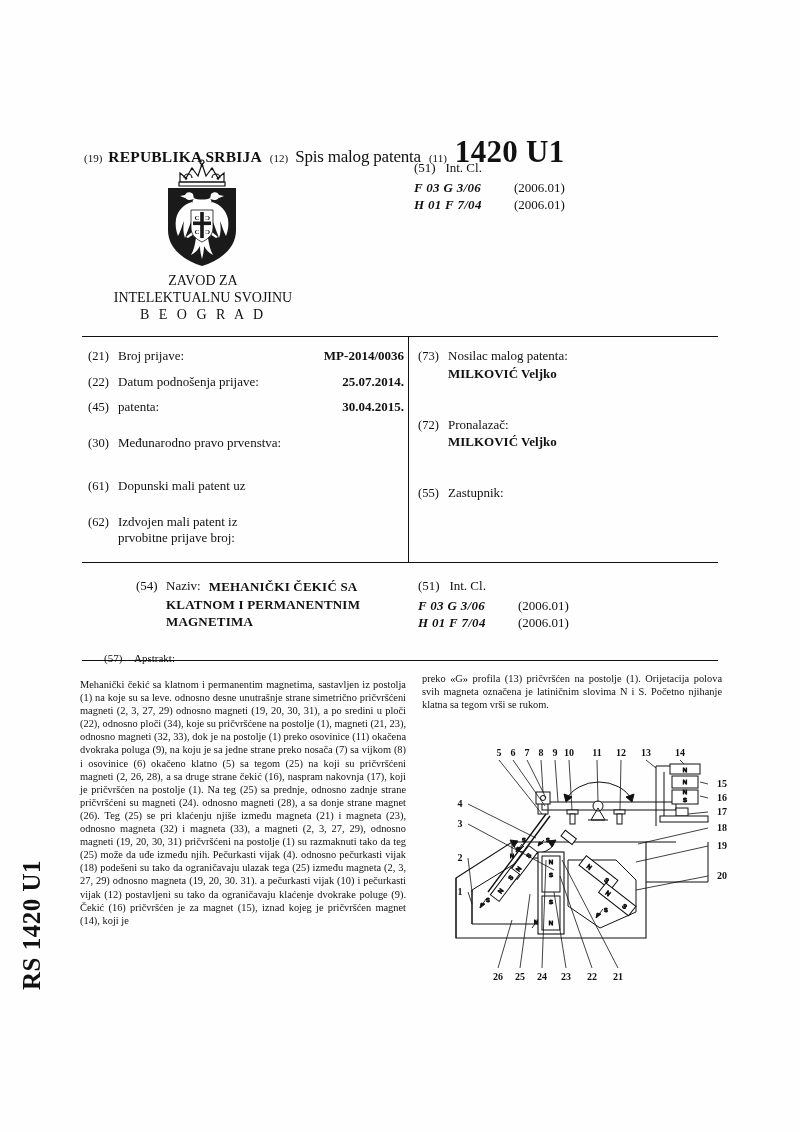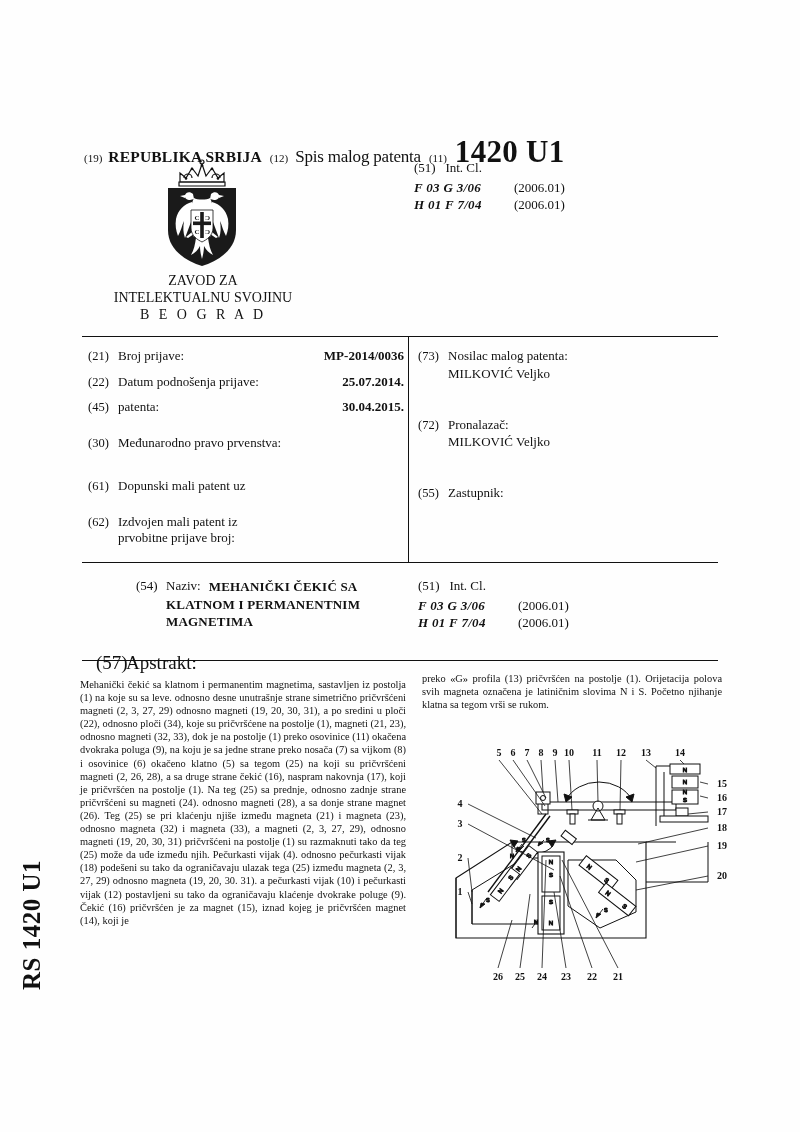--- a/index.html
+++ b/index.html
@@ -173,21 +173,21 @@
     display: block;
   }
   .value-right {
     position: absolute;
     right: 0;
     top: 0;
     font-weight: bold;
     white-space: nowrap;
   }
   .owner-line {
-    font-weight: normal;
+    font-weight: bold;
     display: block;
     line-height: 17px;
   }
   .spacer-10 { height: 10px; }
   .spacer-18 { height: 18px; }
   .spacer-26 { height: 26px; }
 
   
   .title-block {
     position: absolute;
@@ -209,23 +209,23 @@
 
   .intcl-bottom {
     position: absolute;
     left: 418px;
     top: 578px;
     width: 300px;
   }
 
   .abstract-head {
     position: absolute;
-    left: 96px;
+    left: 104px;
     top: 652px;
-    font-size: 19px;
+    font-size: 11px;
     display: flex;
     justify-content: flex-end;
   }
   .abstract-head .code { width: 30px; flex: none; }
 
   .abstract-col-left {
     position: absolute;
     left: 80px;
     top: 678px;
     width: 326px;

